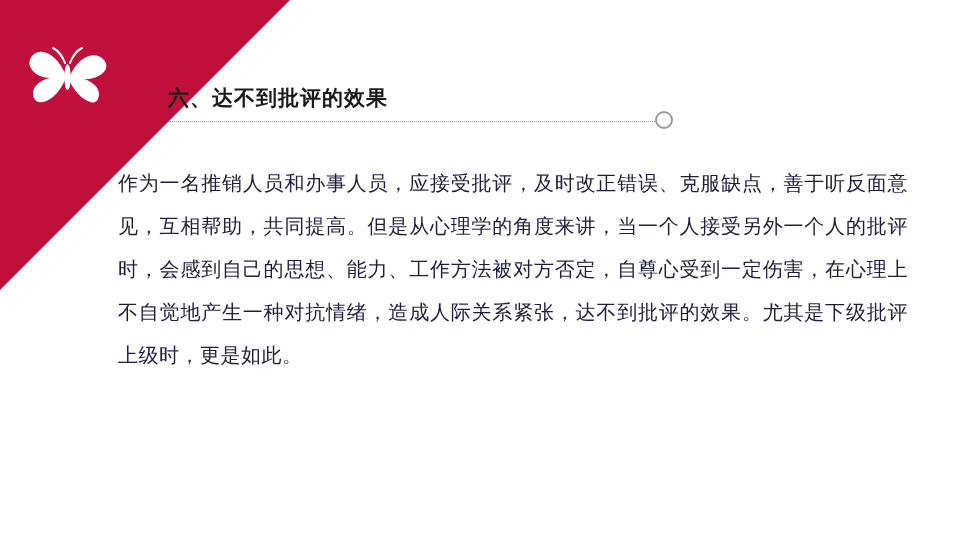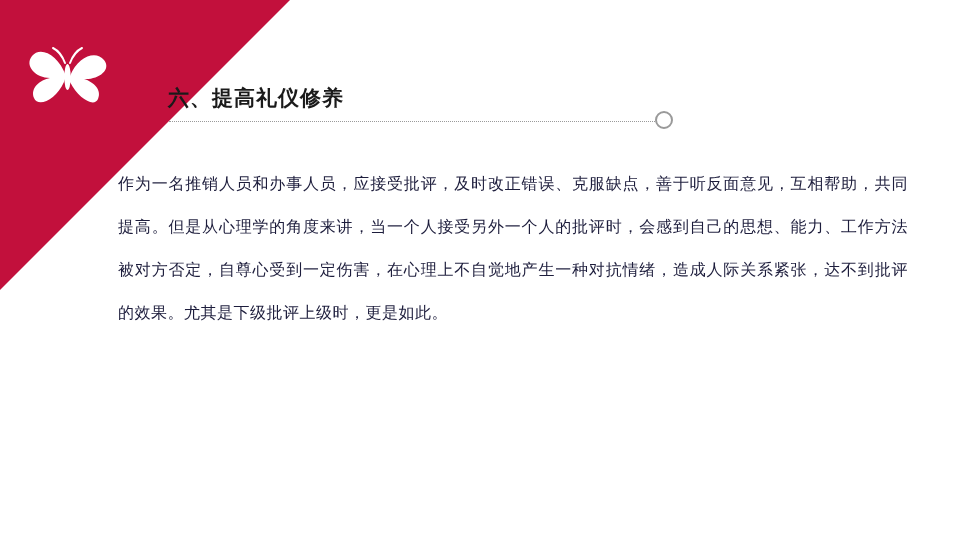--- a/index.html
+++ b/index.html
@@ -74,21 +74,21 @@
     box-sizing: border-box;
   }
   
   .body-text {
     position: absolute;
     top: 162px;
     left: 118px;
     width: 790px;
   }
   .para {
-    font-size: 16px;
+    font-size: 20px;
     color: #1d1d3c;
     line-height: 43px;
     letter-spacing: 0.5px;
     margin: 0;
     text-align: justify;
   }
   .para + .para {
     margin-top: 0;
   }
 </style>
@@ -105,21 +105,21 @@
         <path d="M46 34 C38 12, 20 4, 12 14 C4 24, 16 36, 30 36 C20 38, 10 46, 14 56 C18 66, 36 58, 44 40 Z"></path>
         <path d="M50 34 C58 14, 76 8, 84 18 C92 28, 78 38, 64 37 C74 40, 82 48, 78 57 C74 66, 58 56, 50 40 Z"></path>
         <ellipse cx="47.5" cy="35" rx="3.2" ry="13"></ellipse>
         <path d="M45 21 C42 13, 37 8, 33 6" stroke="#ffffff" stroke-width="2" fill="none" stroke-linecap="round"></path>
         <path d="M50 21 C53 13, 58 8, 62 6" stroke="#ffffff" stroke-width="2" fill="none" stroke-linecap="round"></path>
       </g>
     </svg>
   </div>
 
   <div class="title-row">
-    <div class="slide-title">六、提高礼仪修养</div>
+    <div class="slide-title">六、达不到批评的效果</div>
     <div class="title-underline"></div>
     <div class="title-dot"></div>
   </div>
 
   <div class="body-text">
     <p class="para">作为一名推销人员和办事人员，应接受批评，及时改正错误、克服缺点，善于听反面意见，互相帮助，共同提高。但是从心理学的角度来讲，当一个人接受另外一个人的批评时，会感到自己的思想、能力、工作方法被对方否定，自尊心受到一定伤害，在心理上不自觉地产生一种对抗情绪，造成人际关系紧张，达不到批评的效果。尤其是下级批评上级时，更是如此。</p>
   </div>
 
 </div>
 

